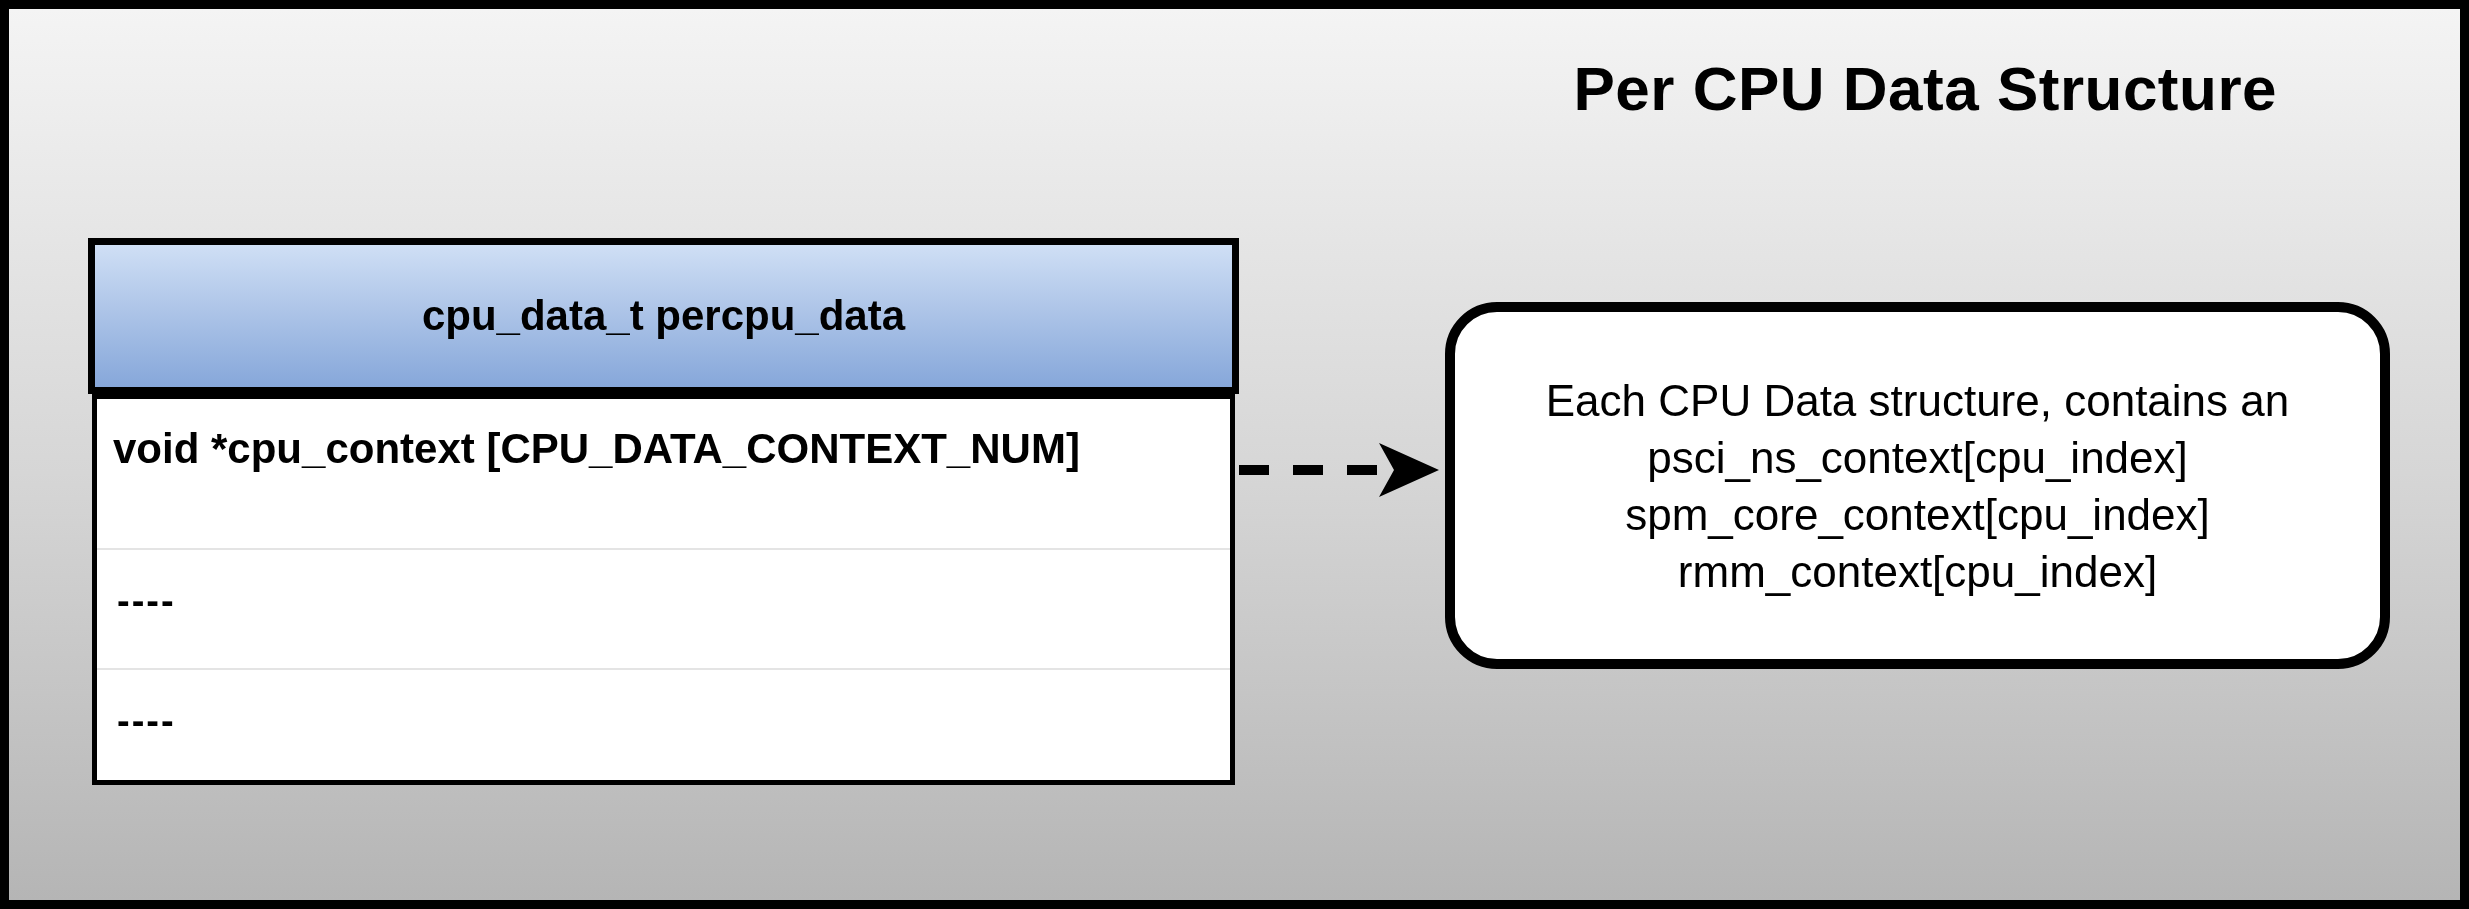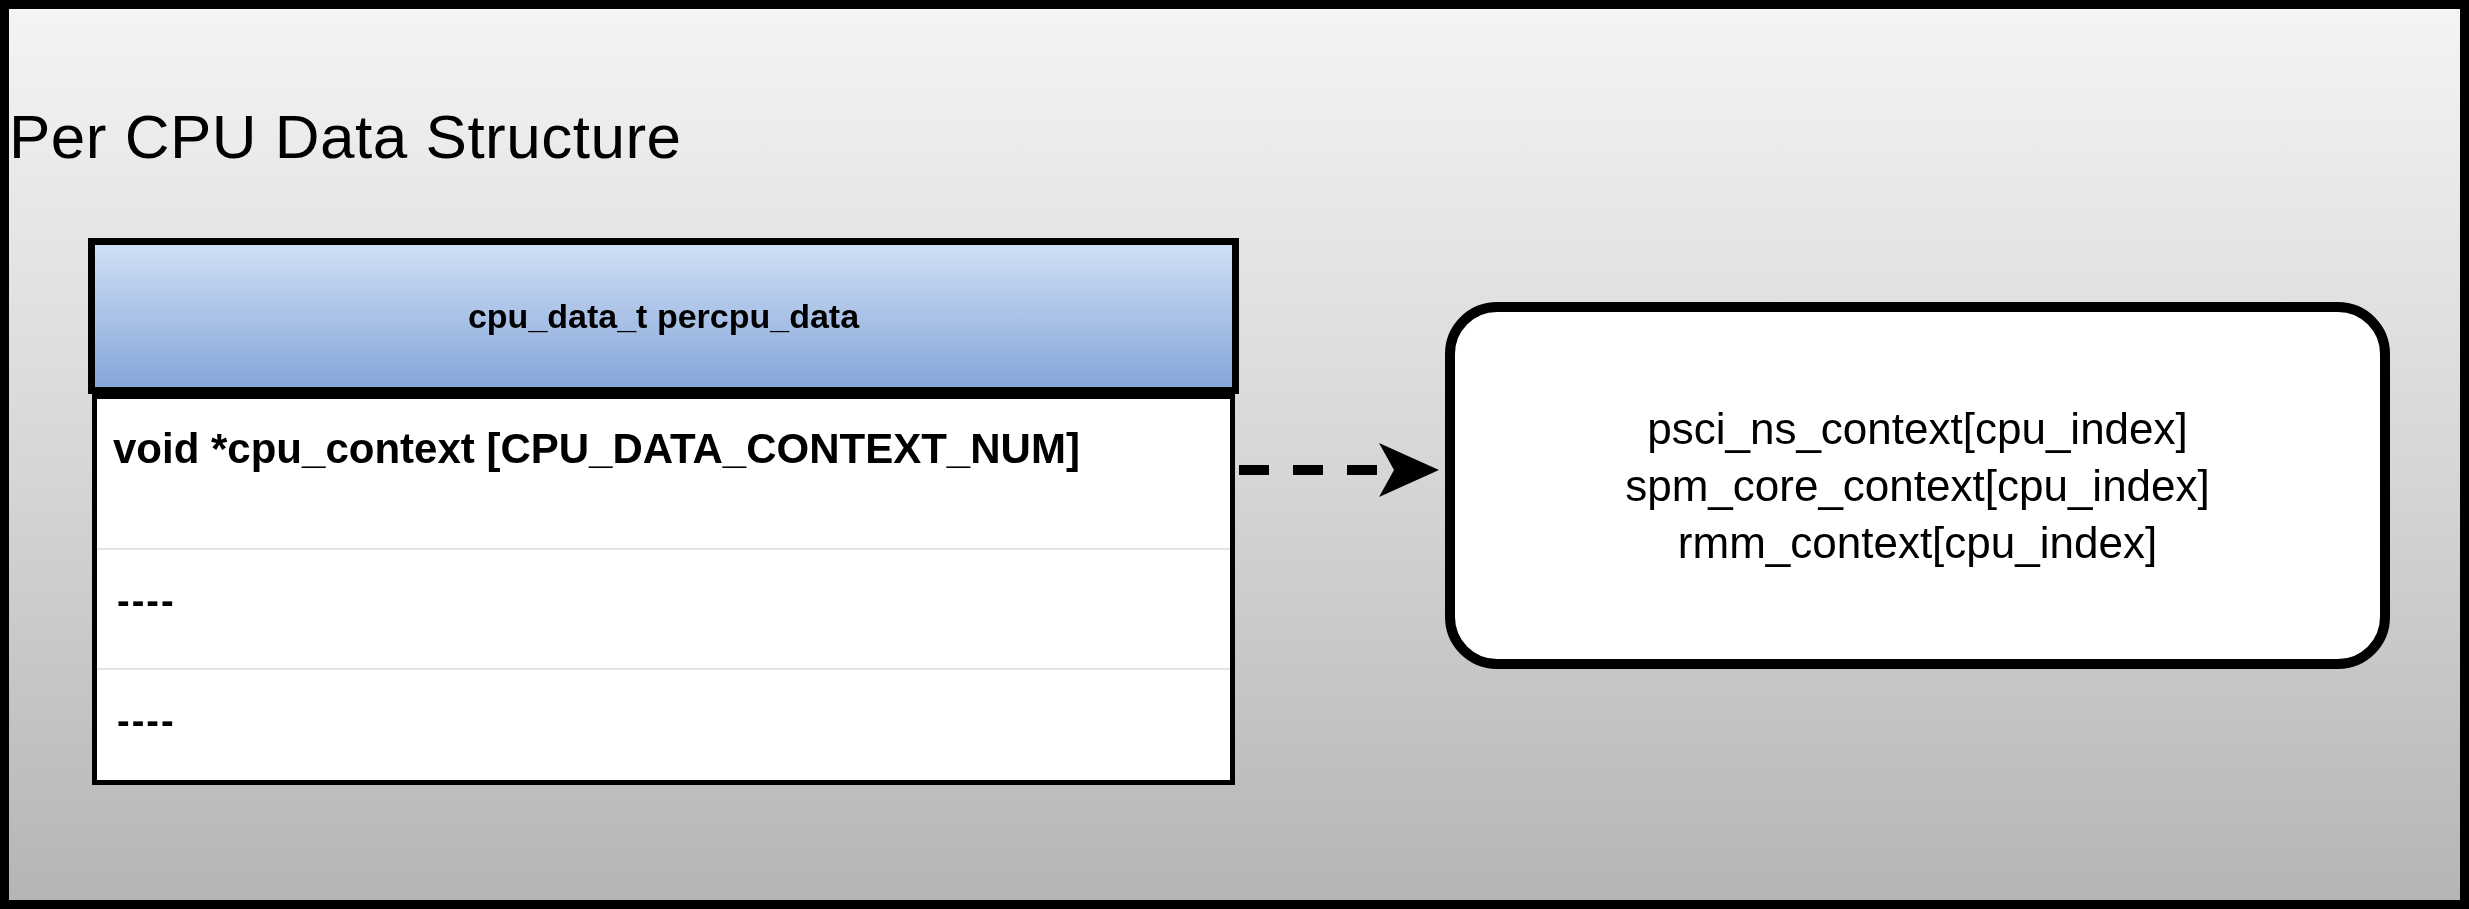--- a/index.html
+++ b/index.html
@@ -13,26 +13,25 @@
     border: 9px solid #000;
     background: linear-gradient(180deg, #f4f4f4 0%, #d6d6d6 52%, #b5b5b5 100%);
     overflow: hidden;
   }
 
   .diagram-title {
     position: absolute;
     top: 46px;
     left: 0;
     width: 2268px;
-    text-align: left;
+    text-align: right;
     font-size: 62px;
     line-height: 68px;
-    font-weight: normal;
+    font-weight: bold;
     letter-spacing: 0.5px;
-    margin-top: 48px;
   }
 
   
   .cpu-table {
     position: absolute;
     left: 79px;
     top: 229px;
     width: 1151px;
   }
 
@@ -40,21 +39,21 @@
     width: 1151px;
     height: 156px;
     border: 7px solid #000;
     background: linear-gradient(180deg, #cfdff5 0%, #aec5e8 45%, #86a7da 100%);
     display: flex;
     flex-direction: column;
     justify-content: center;
     align-items: center;
     text-align: center;
     font-weight: bold;
-    font-size: 34px;
+    font-size: 42px;
     line-height: 52px;
   }
 
   .cpu-table-body {
     width: 1143px;
     margin-left: 4px;
     height: 391px;
     border: 5px solid #000;
     background: #fff;
   }
@@ -123,18 +122,19 @@
   </div>
 
   <div class="arrow-wrap">
     <svg width="205" height="64" viewBox="0 0 205 64">
       <line x1="0" y1="32" x2="146" y2="32" stroke="#000" stroke-width="10" stroke-dasharray="30 24"></line>
       <polygon points="140,5 200,32 140,59 155,32" fill="#000"></polygon>
     </svg>
   </div>
 
   <div class="callout">
+    <div>Each CPU Data structure, contains an</div>
     <div>psci_ns_context[cpu_index]</div>
     <div>spm_core_context[cpu_index]</div>
     <div>rmm_context[cpu_index]</div>
   </div>
 
 </div>
 
 </body></html>

